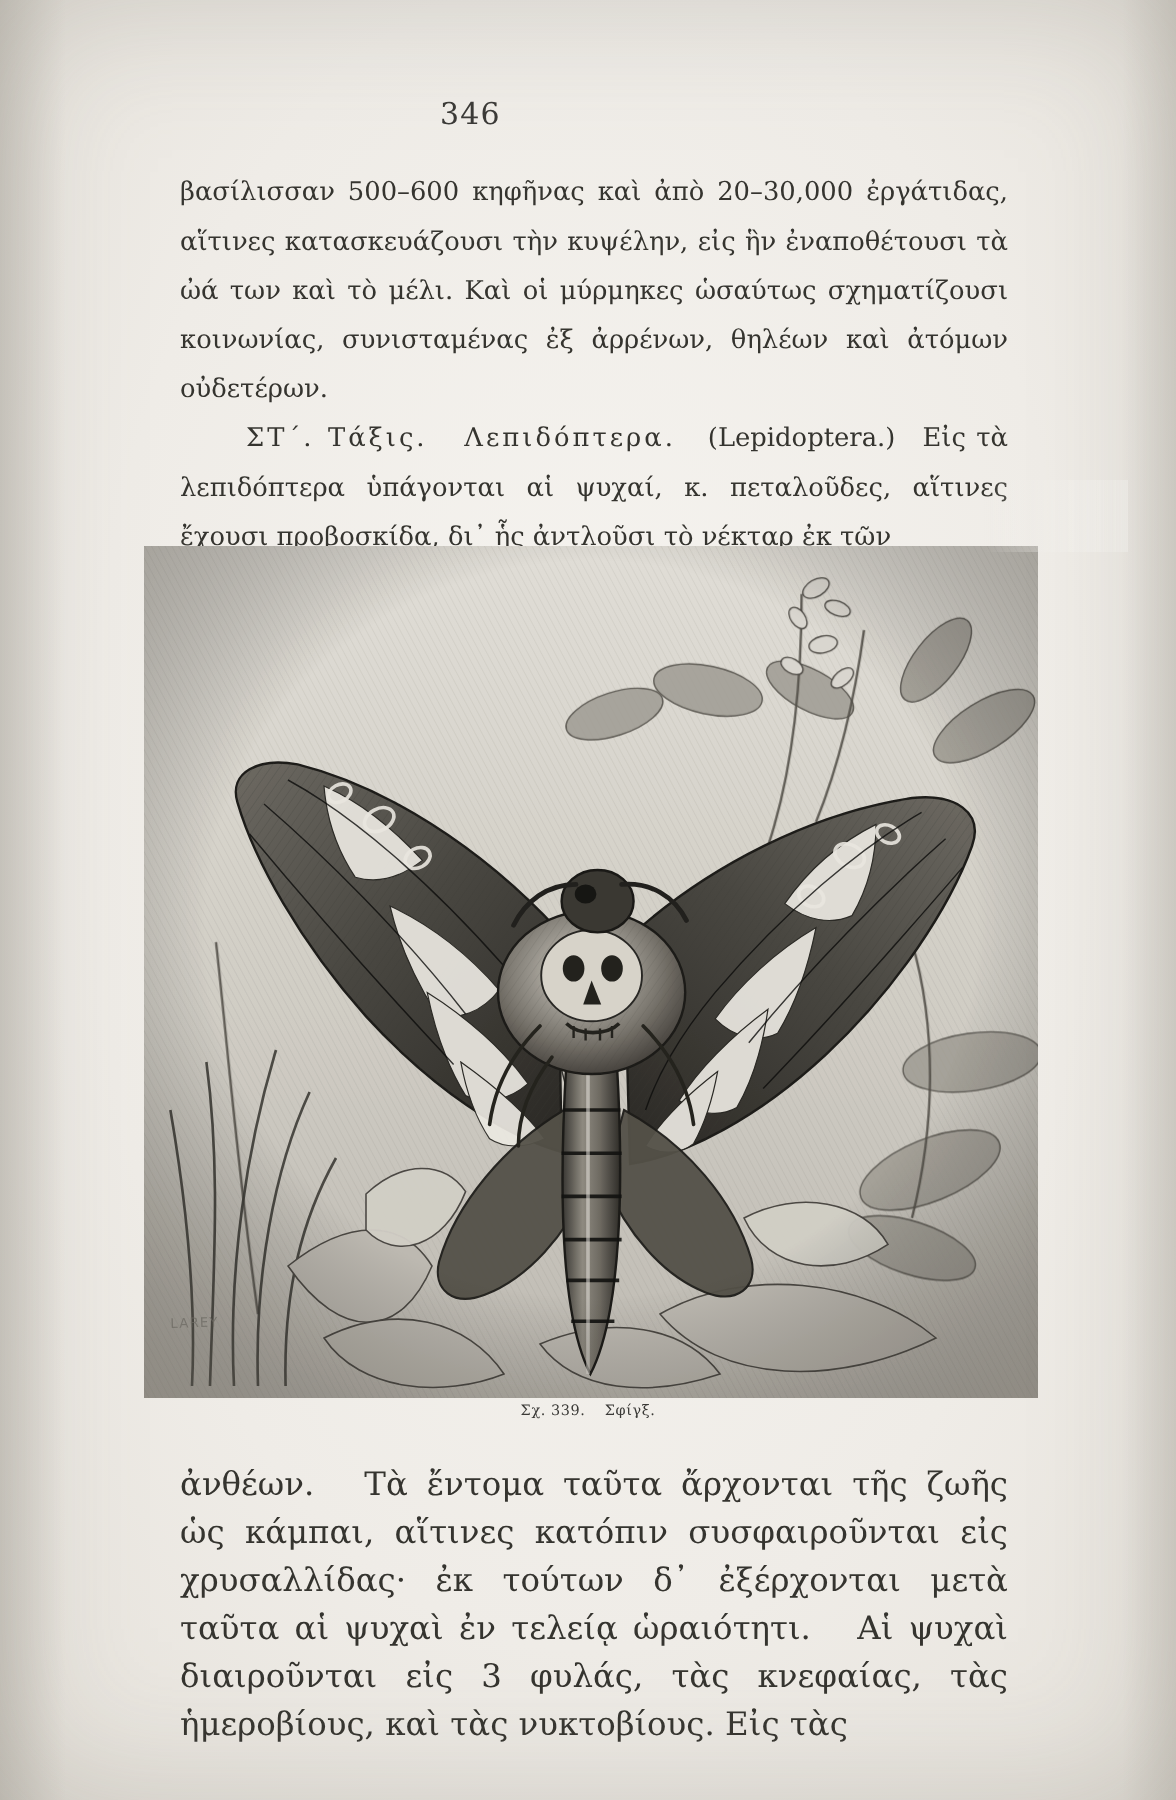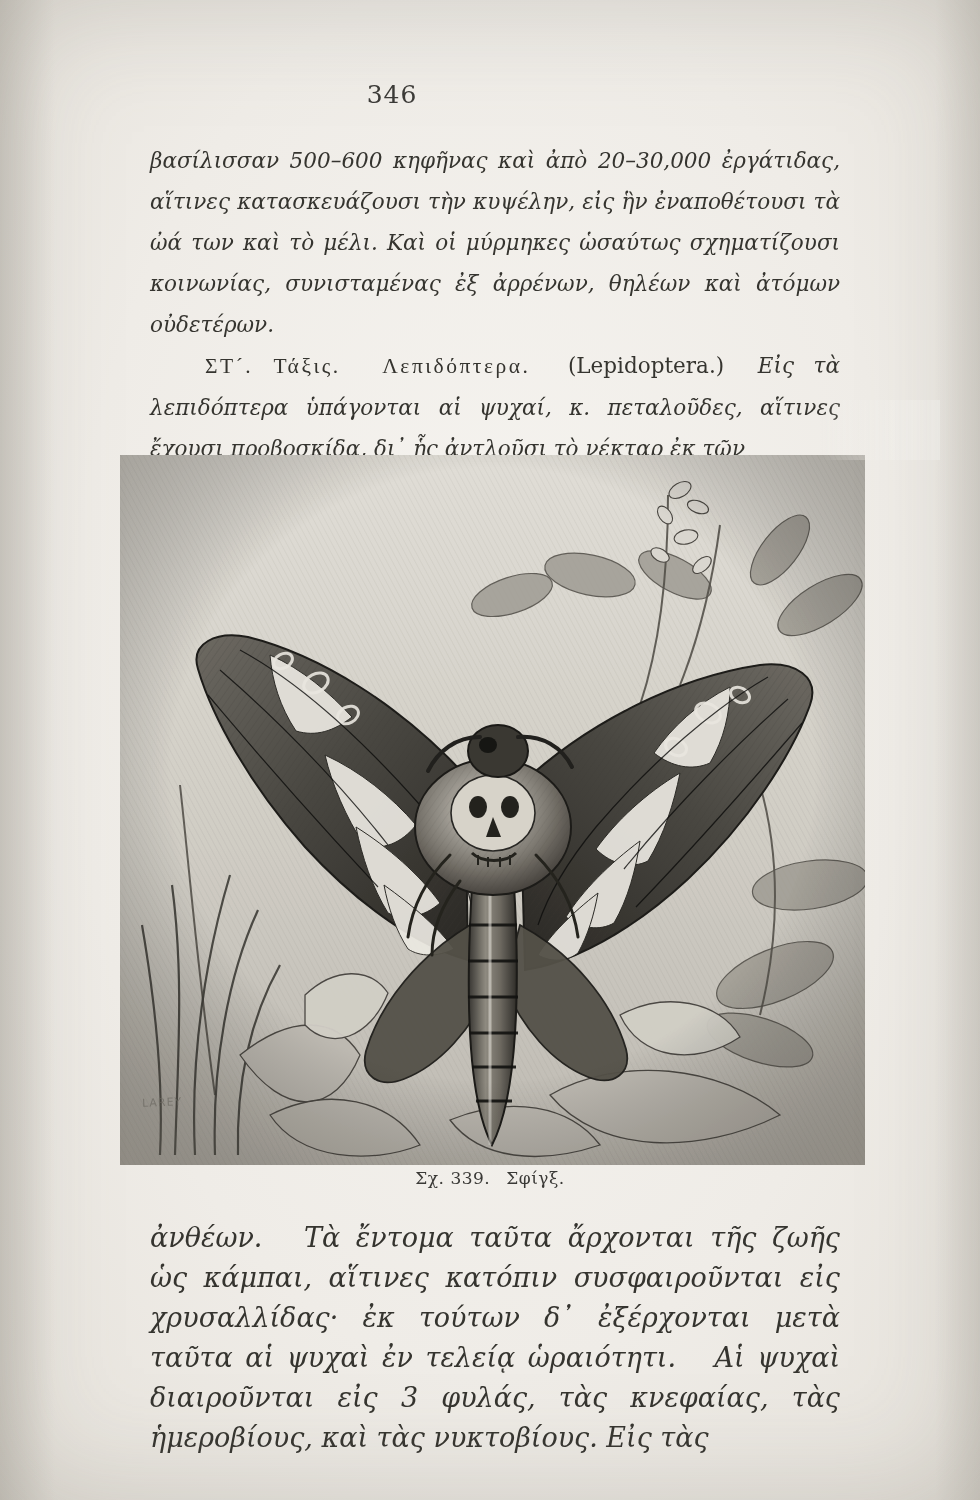--- a/index.html
+++ b/index.html
@@ -46,29 +46,27 @@
   .text-bottom {
     top: 1218px;
     font-size: 27px;
     line-height: 40px;
   }
   .para {
     margin: 0;
     text-indent: 0;
   }
   .greek {
-    font-style: italic;
     font-family: "DejaVu Serif", "Liberation Serif", serif;
   }
   .upright {
     font-style: normal;
   }
   .spaced {
     letter-spacing: 2.5px;
-    font-family: Liberation Serif, serif;
   }
   .order-line {
     display: block;
     text-indent: 55px;
   }
   .roman {
     font-style: normal;
   }
   
   .figure {
@@ -85,21 +83,21 @@
     background:
       radial-gradient(ellipse at 60% 40%, #d8d6d0 0%, #cfccc5 45%, #c2bfb7 100%);
     filter: contrast(1.02);
   }
   .fig-caption {
     position: absolute;
     top: 1168px;
     left: 0;
     width: 980px;
     text-align: center;
-    font-size: 17px;
+    font-size: 12px;
     letter-spacing: 0.5px;
     color: #3a3936;
   }
   .fig-caption .sp {
     display: inline-block;
     width: 16px;
   }
   .edge-shadow {
     position: absolute;
     inset: 0;

